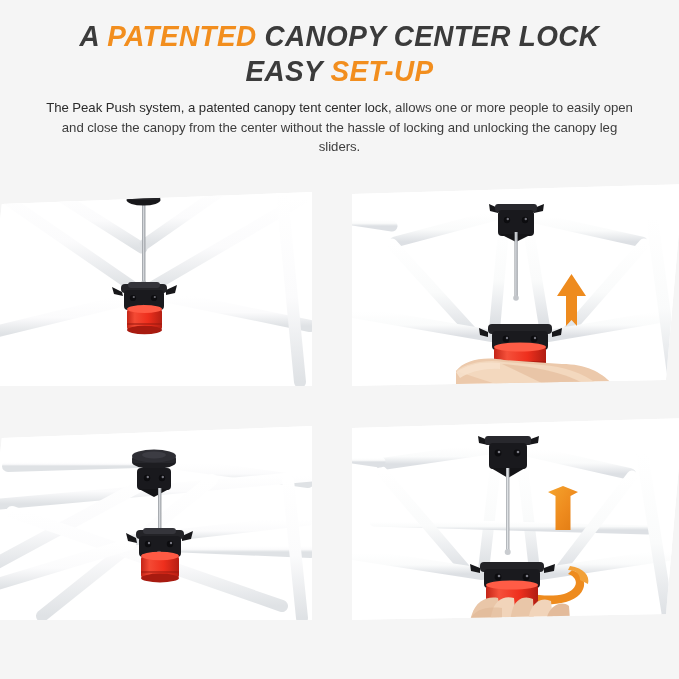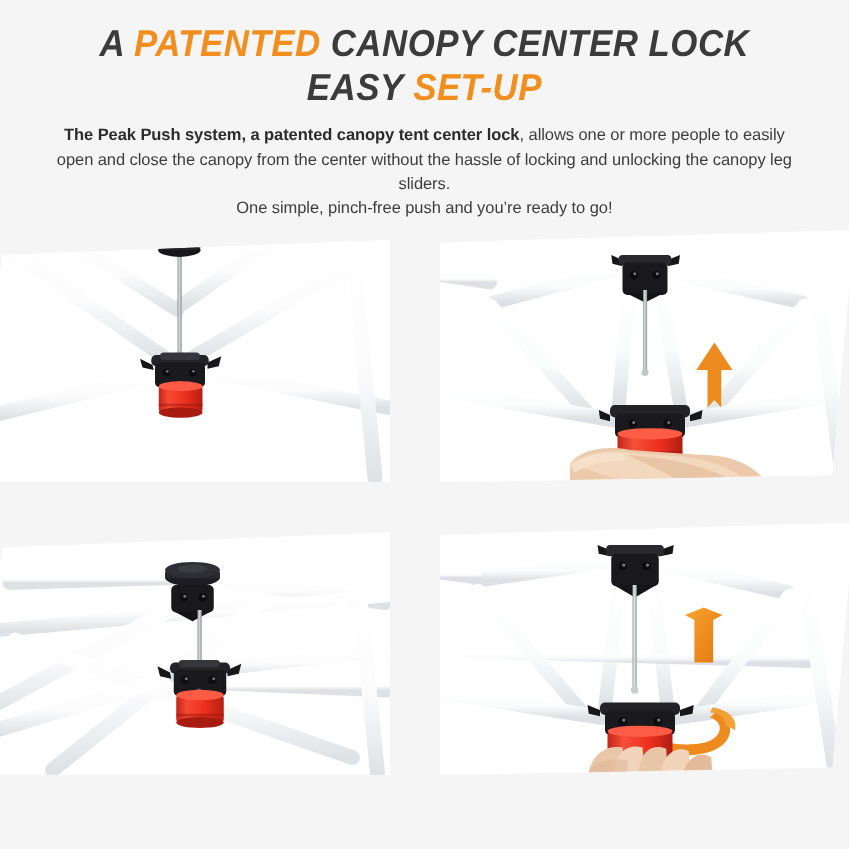--- a/index.html
+++ b/index.html
@@ -36,21 +36,21 @@
 
   .subcopy {
     margin: 10px auto 0 auto;
     width: 600px;
     font-size: 13.2px;
     line-height: 1.47;
     color: #3d3d3d;
     text-align: center;
     letter-spacing: -0.05px;
   }
-  .subcopy b { font-weight: bold; color: #2b2b2b; }
+  .subcopy b { font-weight: normal; color: #2b2b2b; }
 
   
   .panels {
     position: absolute;
     left: 0;
     top: 182px;
     width: 679px;
     height: 470px;
   }
   .panel {
@@ -87,21 +87,20 @@
   <div class="headline">
     <span>A </span><span class="hl-orange">PATENTED</span><span> CANOPY CENTER LOCK</span>
   </div>
 
   <div class="headline">
     <span>EASY </span><span class="hl-orange">SET-UP</span>
   </div>
 
   <p class="subcopy">
     <b>The Peak Push system, a patented canopy tent center lock</b><span>, allows one or more people to easily open and close the canopy from the center without the hassle of locking and unlocking the canopy leg sliders.</span><br>
-    <span>One simple, pinch-free push and you’re ready to go!</span>
   </p>
 
 </div>
 
 <div class="panels">
 
   <div class="panel p-tl">
 
     <div class="panel-stage">
       <svg viewBox="0 0 330 200" preserveAspectRatio="none">

